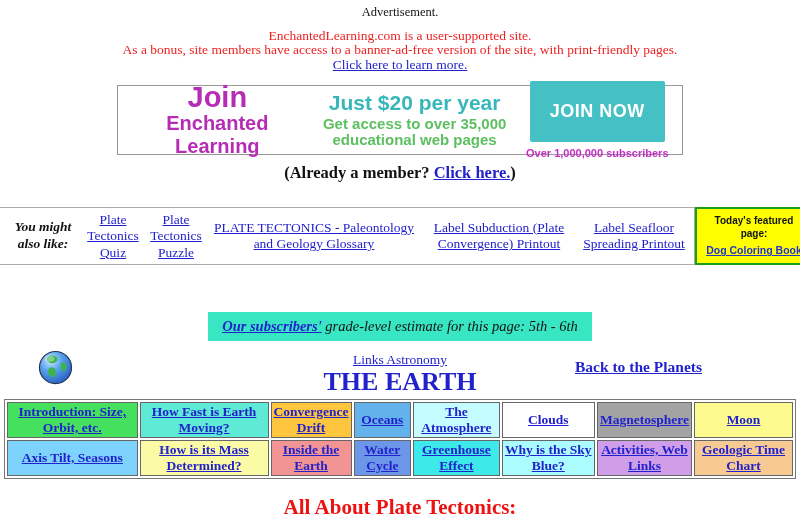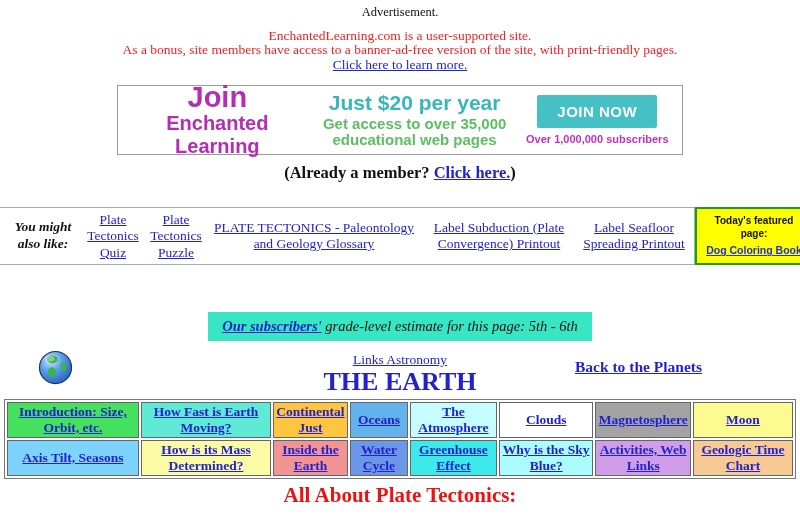--- a/index.html
+++ b/index.html
@@ -18,21 +18,21 @@
                  font-family: "Liberation Sans", sans-serif; }
   .join-col { text-align: center; }
   .join-col.left  { flex: 1.25; }
   .join-col.mid   { flex: 1.45; }
   .join-col.right { flex: 1.05; }
   .join-word { font-size: 29px; font-weight: bold; color: #b52cb5; line-height: 1.0; }
   .join-brand { font-size: 20px; font-weight: bold; color: #b52cb5; line-height: 1.15; }
   .join-price { font-size: 21px; font-weight: bold; color: #38b7bb; line-height: 1.05; }
   .join-benefit { font-size: 15px; font-weight: bold; color: #5cbf60; line-height: 1.12; margin-top: 2px; }
   .join-now-btn { display: inline-block; background: #45c1c5; color: #ffffff; font-weight: bold;
-                  font-size: 15px; padding: 8px 20px; border: none; border-radius: 2px;
+                  font-size: 18px; padding: 20px 20px; border: none; border-radius: 2px;
                   font-family: "Liberation Sans", sans-serif; cursor: pointer; letter-spacing: .5px; }
   .join-subs { font-size: 11px; font-weight: bold; color: #c32fc3; line-height: 1.2; margin-top: 5px; }
 
   .member-line { text-align: center; font-size: 16.5px; font-weight: bold; margin-top: 8px; color: #111; }
   .member-line a { color: #2222cc; }
 
   .related-bar { margin-top: 24px; border: 1px solid #aaa; border-left: none; border-right: none;
                  height: 58px; display: flex; align-items: stretch; width: 100%; }
   .related-main { flex: 1; display: flex; align-items: center; justify-content: space-evenly; padding: 0 4px; }
   .related-label { font-size: 13.5px; font-weight: bold; font-style: italic; color: #111;
@@ -64,21 +64,21 @@
   .nav-table td a { color: #2222cc; font-weight: bold; }
   .nav-table td:nth-child(1) { width: 17.0%; }
   .nav-table td:nth-child(2) { width: 16.8%; }
   .nav-table td:nth-child(3) { width: 9.6%; }
   .nav-table td:nth-child(4) { width: 7.5%; }
   .nav-table td:nth-child(5) { width: 11.2%; }
   .nav-table td:nth-child(6) { width: 12.2%; }
   .nav-table td:nth-child(7) { width: 10.8%; }
   .nav-table td:nth-child(8) { width: 12.9%; }
 
-  .article-head { text-align: center; margin-top: 4px; }
+  .article-head { text-align: center; margin-top: 16px; }
   .article-title { font-size: 21px; font-weight: bold; color: #ee1111; }
 </style>
 </head>
 <body>
 
 <div class="ad-label">Advertisement.</div>
 
 <div class="support-notice">
   <div>EnchantedLearning.com is a user-supported site.</div>
   <div>As a bonus, site members have access to a banner-ad-free version of the site, with print-friendly pages.</div>
@@ -149,21 +149,21 @@
     <div class="page-title">THE EARTH</div>
   </div>
   <a class="back-link">Back to the Planets</a>
 </div>
 
 <table class="nav-table">
   <tbody>
       <tr>
         <td style="background: rgb(68, 224, 94);"><a>Introduction: Size, Orbit, etc.</a></td>
         <td style="background: #5eead4; font-family: Liberation Serif, serif;"><a>How Fast is Earth Moving?</a></td>
-        <td style="background: rgb(254, 198, 62);"><a>Continental Just</a></td>
+        <td style="background: rgb(254, 198, 62);"><a>Convergence Drift</a></td>
         <td style="background: rgb(100, 178, 236);"><a>Oceans</a></td>
         <td style="background: rgb(196, 252, 255);"><a>The Atmosphere</a></td>
         <td style="background: rgb(255, 255, 255);"><a>Clouds</a></td>
         <td style="background: #a3a3a3;"><a>Magnetosphere</a></td>
         <td style="background: rgb(253, 251, 144);"><a>Moon</a></td>
       </tr>
       <tr>
         <td style="background: #7dd3fc;"><a>Axis Tilt, Seasons</a></td>
         <td style="background: rgb(251, 250, 165);"><a>How is its Mass Determined?</a></td>
         <td style="background: rgb(243, 148, 148);"><a>Inside the Earth</a></td>

